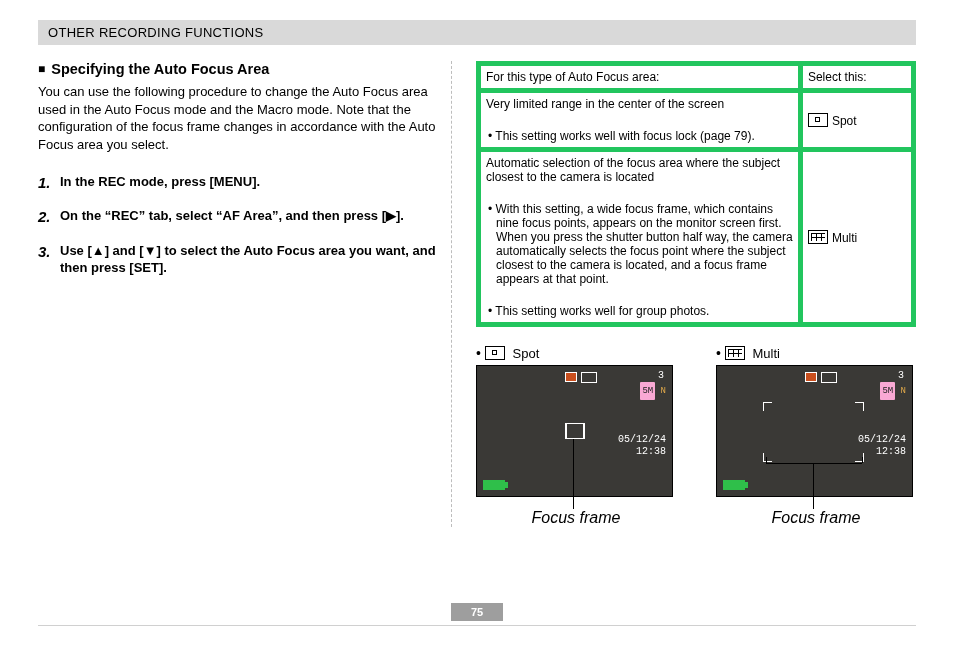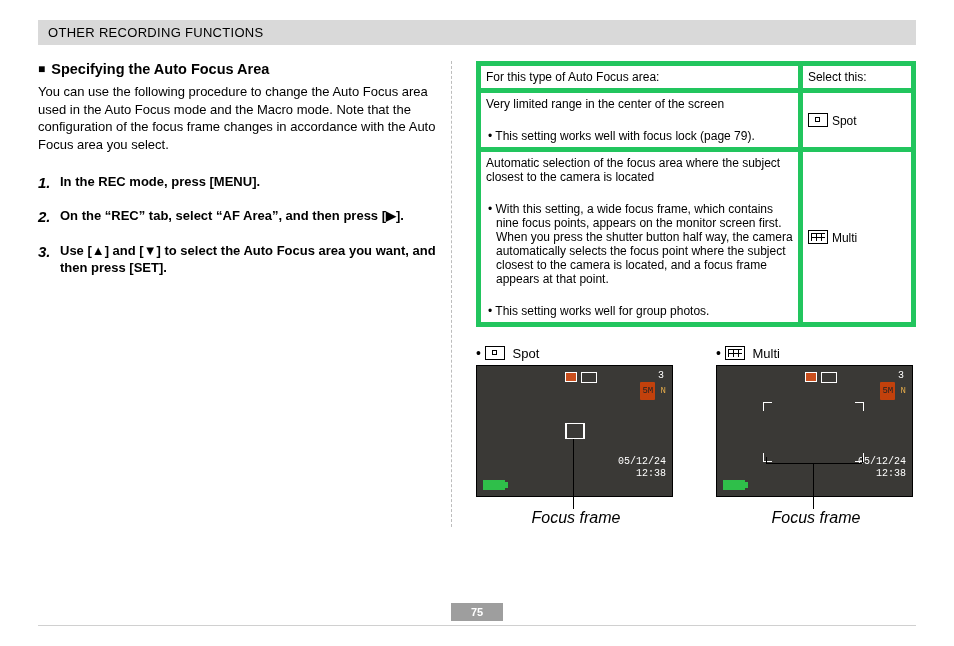--- a/index.html
+++ b/index.html
@@ -172,31 +172,31 @@
   .scr-num {
     position: absolute;
     top: 4px; right: 8px;
   }
   .scr-res {
     position: absolute;
     top: 20px; right: 6px;
     font-size: 9px;
   }
   .scr-res span.pill {
-    background: #c2410c;
+    background: #f9a8d4;
     padding: 4px 2px;
     border-radius: 1px;
     color: #222;
   }
   .scr-res .n {
     color: #e0a84a;
   }
   .scr-date {
     position: absolute;
-    bottom: 16px; right: 6px;
+    bottom: 38px; right: 6px;
     text-align: right;
     line-height: 1.2;
   }
   .scr-bat {
     position: absolute;
     bottom: 6px; left: 6px;
     width: 22px; height: 10px;
     background: #2fbf4a;
     position: absolute;
   }

